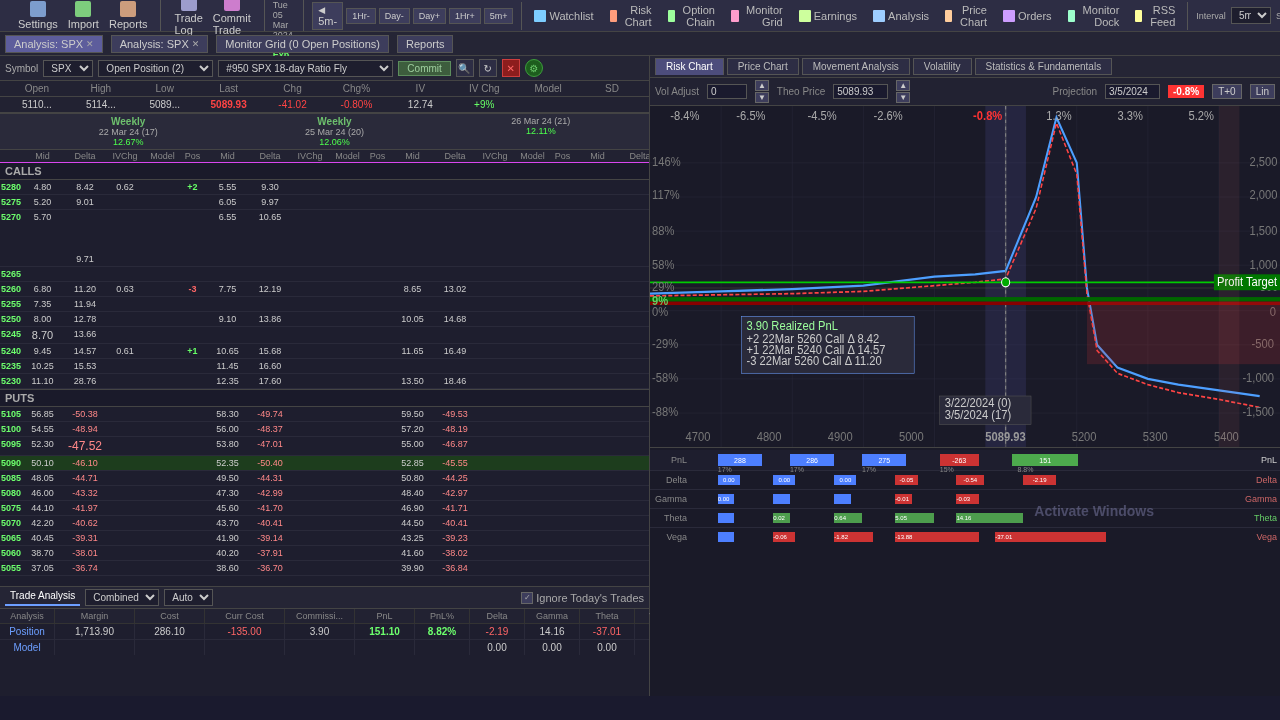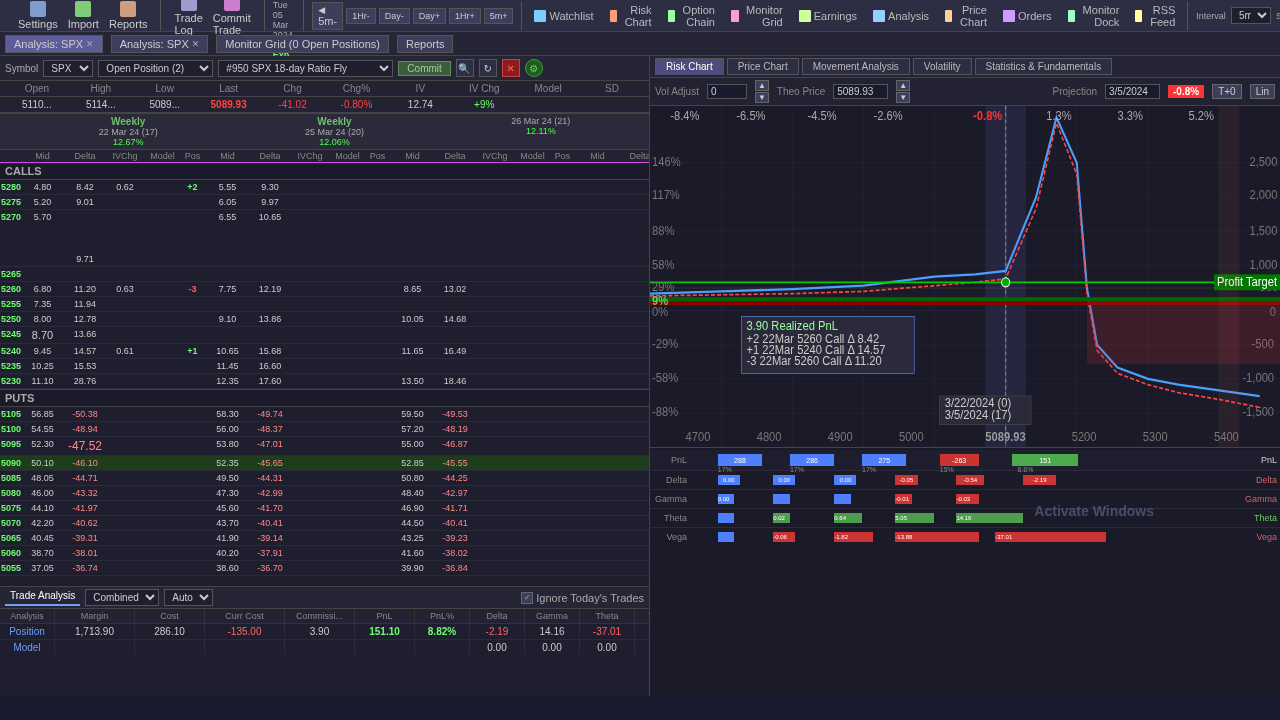--- a/index.html
+++ b/index.html
@@ -862,21 +862,21 @@
 
   </div>
           <div style="display: grid; grid-template-columns: 20px 45px 40px 40px 35px 25px 45px 40px 40px 35px 25px 45px 40px 40px 35px 25px 45px 40px 40px 35px; border-bottom: 1px solid rgb(42, 42, 58); padding: 1px 0px; background: rgb(29, 61, 29);">
     <span style="text-align:center;font-size:9px;color:#6dff6d;font-weight:bold;padding:1px;">5090</span>
     <span style="text-align:center;font-size:9px;color:#ccc;padding:1px;">50.10</span>
     <span style="text-align:center;font-size:9px;color:#ff8888;padding:1px;">-46.10</span>
     <span style="text-align:center;font-size:9px;color:#ccc;padding:1px;"></span>
     <span style="text-align:center;font-size:9px;color:#ccc;padding:1px;"></span>
     <span style="text-align:center;font-size:9px;color:#ccc;padding:1px;"></span>
     <span style="text-align:center;font-size:9px;color:#ccc;padding:1px;">52.35</span>
-    <span style="text-align:center;font-size:9px;color:#ff8888;padding:1px;">-45.65</span>
+    <span style="text-align:center;font-size:9px;color:#ff8888;padding:1px;">-50.40</span>
     <span style="text-align:center;font-size:9px;color:#ccc;padding:1px;"></span>
     <span style="text-align:center;font-size:9px;color:#ccc;padding:1px;"></span>
     <span style="text-align:center;font-size:9px;color:#ccc;padding:1px;"></span>
     <span style="text-align:center;font-size:9px;color:#ccc;padding:1px;">52.85</span>
     <span style="text-align:center;font-size:9px;color:#ff8888;padding:1px;">-45.55</span>
     <span style="text-align:center;font-size:9px;color:#ccc;padding:1px;"></span>
     <span style="text-align:center;font-size:9px;color:#ccc;padding:1px;"></span>
     <span style="text-align:center;font-size:9px;color:#ccc;padding:1px;"></span>
     <span style="text-align:center;font-size:9px;color:#ccc;padding:1px;"></span>
     <span style="text-align:center;font-size:9px;color:#ccc;padding:1px;"></span>

